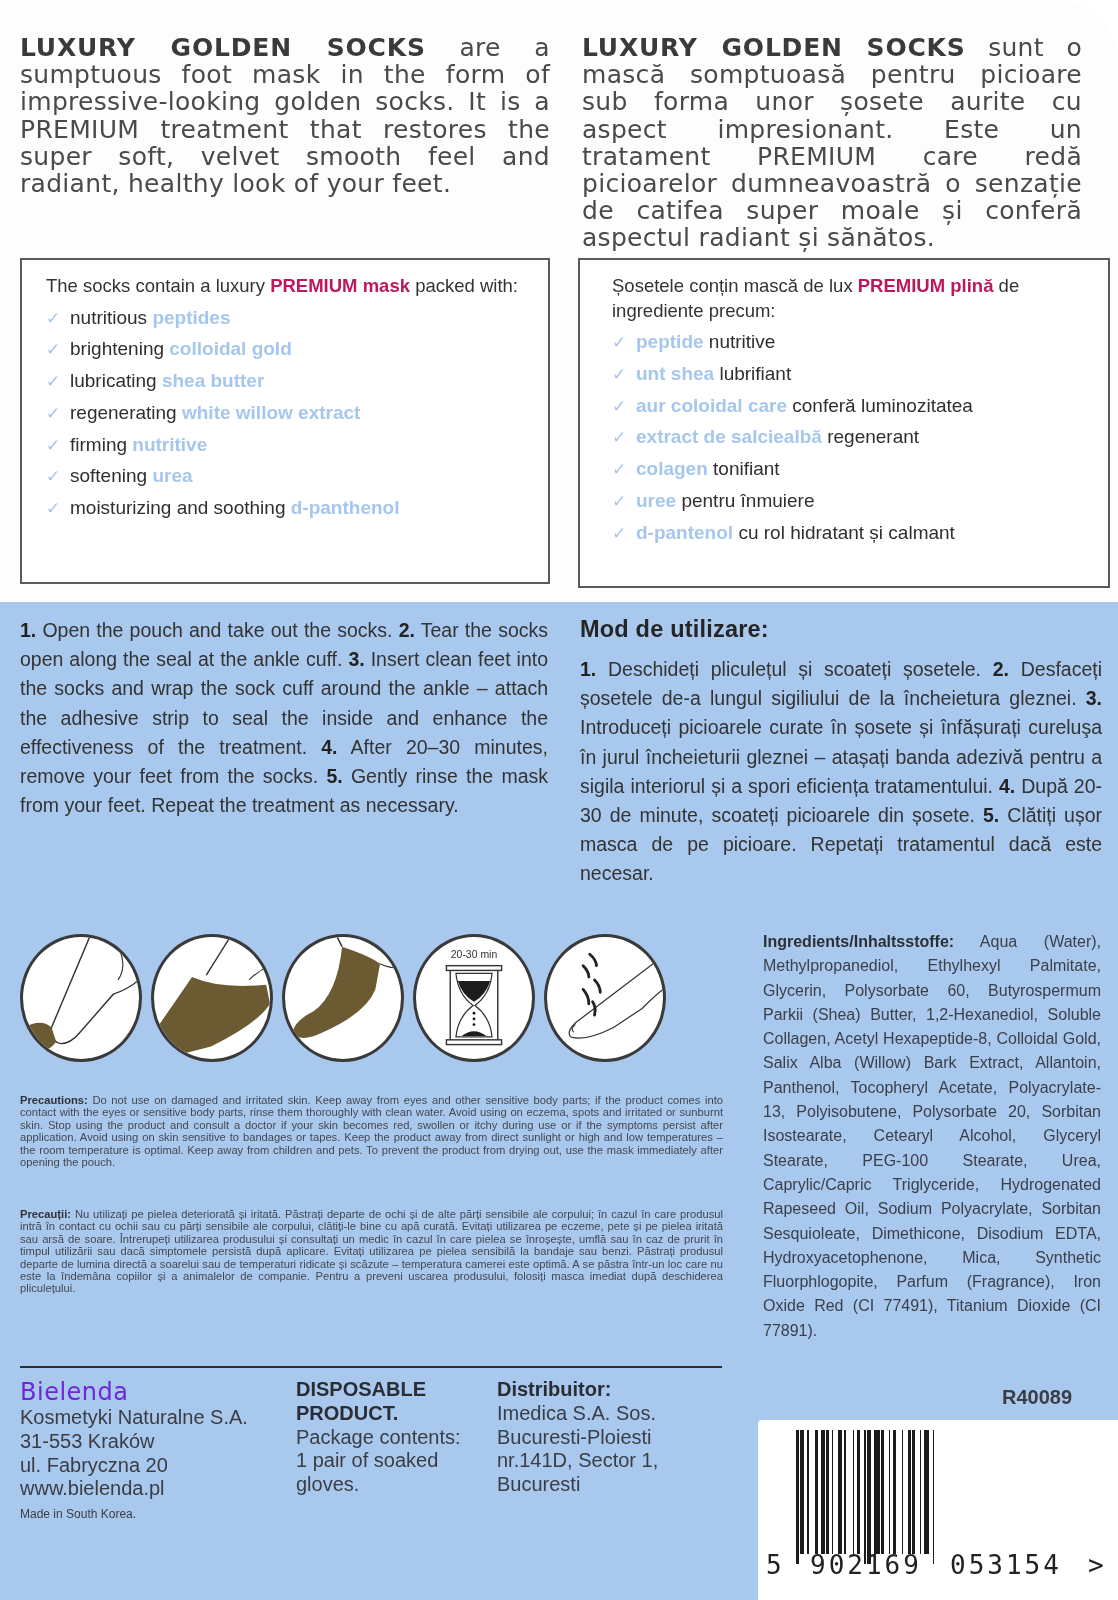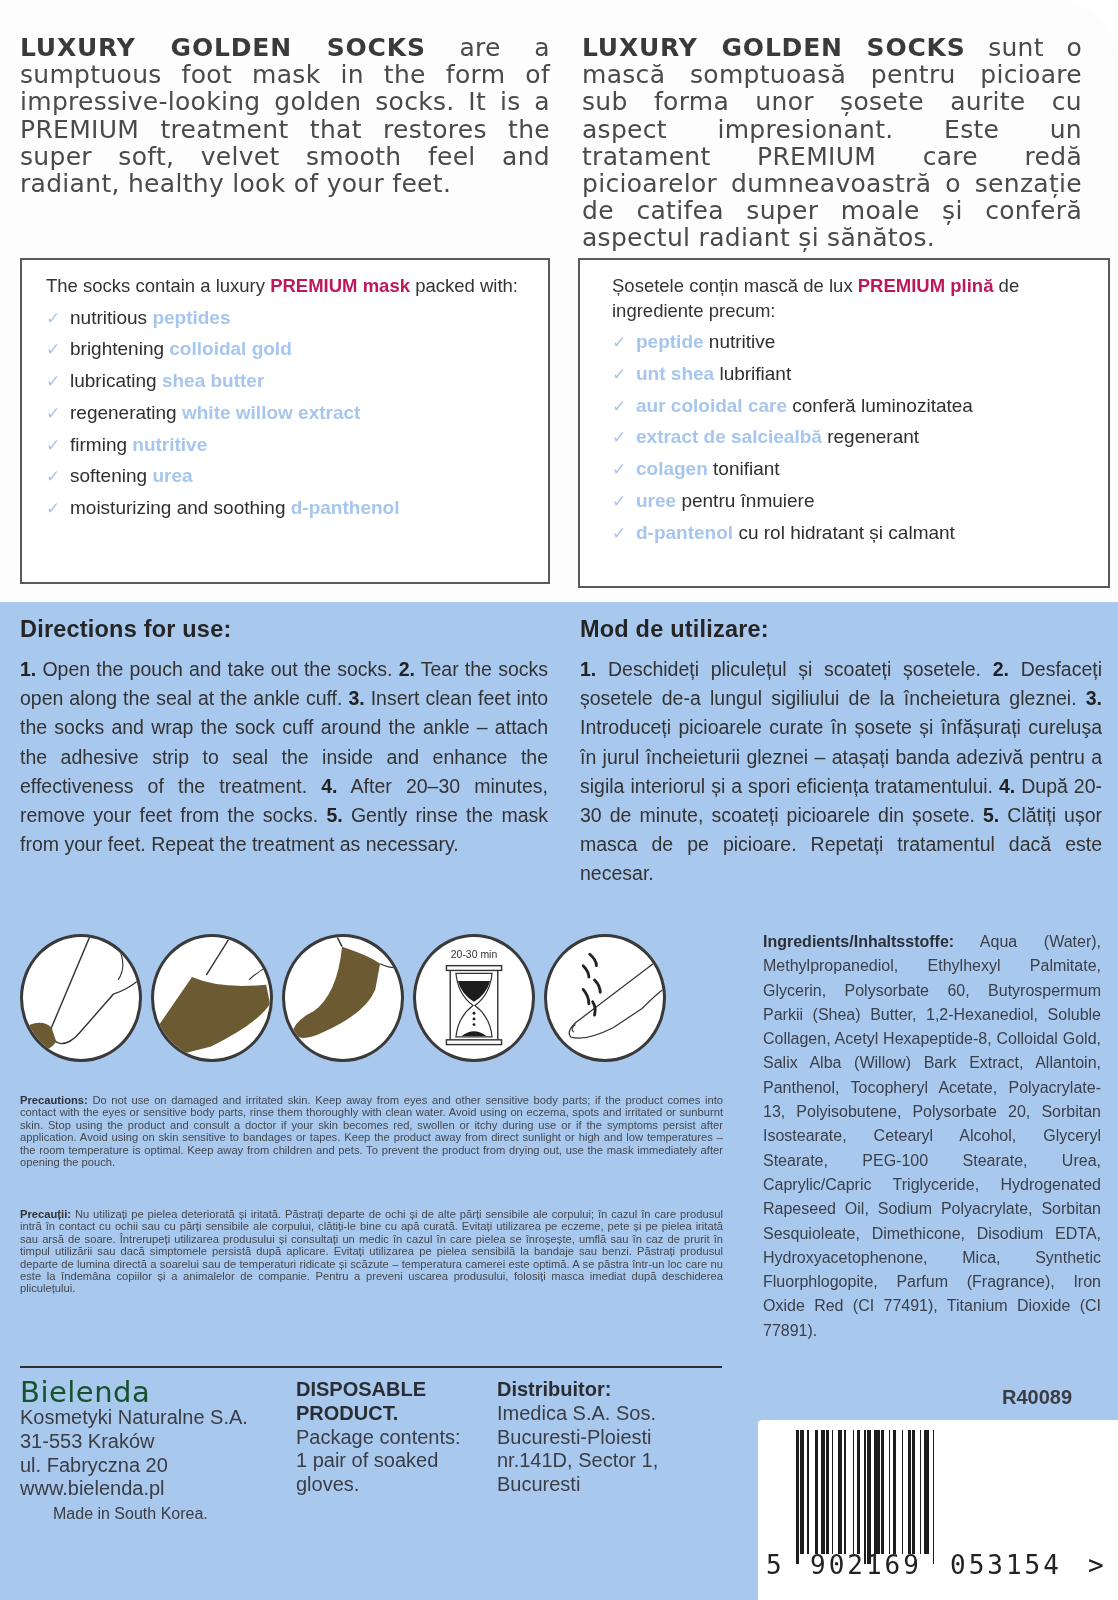--- a/index.html
+++ b/index.html
@@ -50,22 +50,22 @@
   .prec.ro { top: 606px; }
   .prec b { color: #2f3238; }
 
   .rule { position: absolute; left: 20px; top: 764px; width: 702px; height: 2px; background: #2d2d2d; }
 
   
   .col { position: absolute; top: 776px; font-family: "Liberation Sans", sans-serif; color: #3a3d44; font-size: 20px; line-height: 23.8px; }
   .col.maker { left: 20px; width: 260px; }
   .col.disp { left: 296px; width: 190px; }
   .col.dist { left: 497px; width: 220px; }
-  .brand { font-family: "DejaVu Sans", sans-serif; font-size: 29px; line-height: 28px; color: #14532d; letter-spacing: 0.5px; }
-  .made { font-size: 16px; line-height: 26px; margin-left: 33px; }
+  .brand { font-family: "DejaVu Sans", sans-serif; font-size: 24px; line-height: 28px; color: #6d28d9; letter-spacing: 0.5px; }
+  .made { font-size: 12px; line-height: 26px; }
   .col .bold { font-weight: bold; color: #2a2d33; }
 
   .code { position: absolute; left: 1002px; top: 784px; font-family: "Liberation Sans", sans-serif; font-size: 20px; font-weight: bold; color: #3a3d44; }
 
   .barcode-box { position: absolute; left: 758px; top: 818px; width: 360px; height: 180px; background: #ffffff; border-top-left-radius: 4px; }
   .bars { position: absolute; left: 38px; top: 10px; width: 300px; height: 136px; display: flex; align-items: flex-start; }
   .bars span { display: block; background: #1c1c1c; }
   .bar-digits { position: absolute; left: 0; top: 130px; width: 360px; font-family: "DejaVu Sans Mono", monospace; font-size: 26px; color: #222; }
   .bar-digits .d0 { position: absolute; left: 8px; }
   .bar-digits .d1 { position: absolute; left: 52px; letter-spacing: 3px; }
@@ -111,21 +111,20 @@
       <li><span class="check">✓</span><span class="hl">extract de salciealbă</span><span> regenerant</span></li>
       <li><span class="check">✓</span><span class="hl">colagen</span><span> tonifiant</span></li>
       <li><span class="check">✓</span><span class="hl">uree</span><span> pentru înmuiere</span></li>
       <li><span class="check">✓</span><span class="hl">d-pantenol</span><span> cu rol hidratant și calmant</span></li>
     </ul>
   </div>
 
   <div class="blue">
 
     <div class="dir en">
-      <h2>Directions for use:</h2>
       <p>
         <b>1.</b><span> Open the pouch and take out the socks. </span><b>2.</b><span> Tear the socks open along the seal at the ankle cuff. </span><b>3.</b><span> Insert clean feet into the socks and wrap the sock cuff around the ankle – attach the adhesive strip to seal the inside and enhance the effectiveness of the treatment. </span><b>4.</b><span> After 20–30 minutes, remove your feet from the socks. </span><b>5.</b><span> Gently rinse the mask from your feet. Repeat the treatment as necessary.</span>
       </p>
     </div>
 
     <div class="dir ro">
       <h2>Mod de utilizare:</h2>
       <p>
         <b>1.</b><span> Deschideți pliculețul și scoateți șosetele. </span><b>2.</b><span> Desfaceți șosetele de-a lungul sigiliului de la încheietura gleznei. </span><b>3.</b><span> Introduceți picioarele curate în șosete și înfășurați cureluşa în jurul încheieturii gleznei – atașați banda adezivă pentru a sigila interiorul și a spori eficiența tratamentului. </span><b>4.</b><span> După 20-30 de minute, scoateți picioarele din șosete. </span><b>5.</b><span> Clătiți ușor masca de pe picioare. Repetați tratamentul dacă este necesar.</span>
       </p>

